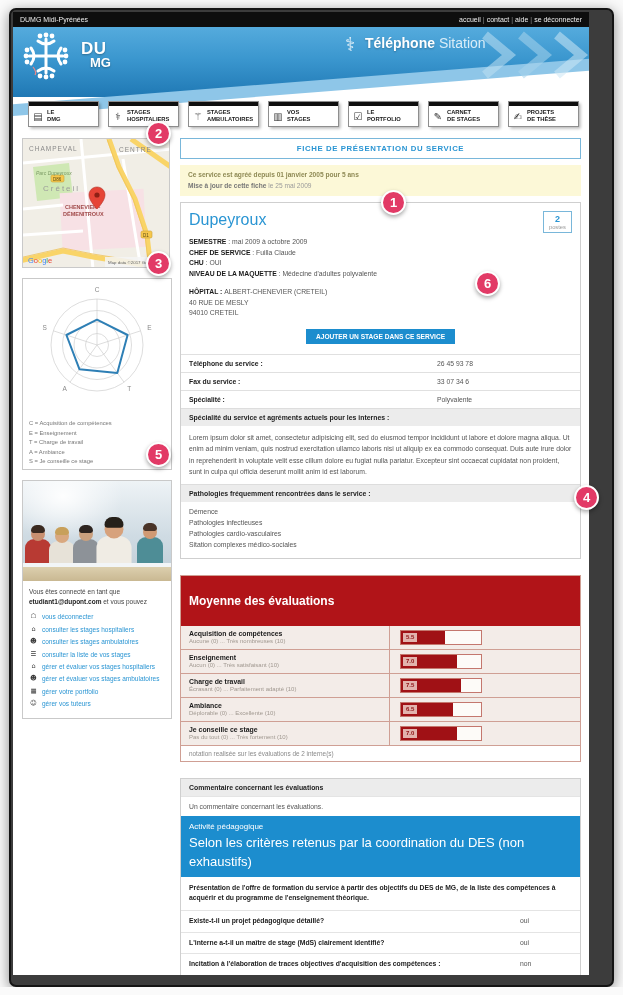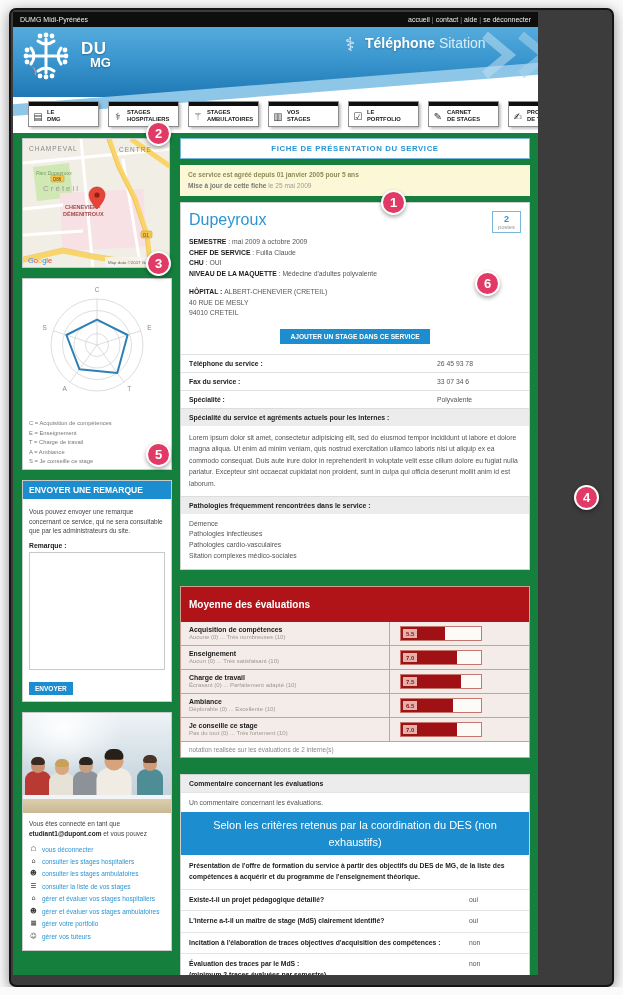--- a/index.html
+++ b/index.html
@@ -1,19 +1,19 @@
 <!DOCTYPE html>
 <html><head>
 <meta charset="utf-8">
 <style>
   html,body{margin:0;padding:0;background:#fafafa;font-family:"Liberation Sans","DejaVu Sans",sans-serif;}
   *{box-sizing:border-box;}
   .frame{position:relative;width:605px;height:979px;margin:8px auto 0 auto;background:#3c3c3c;
          border:2px solid #141414;border-radius:7px;box-shadow:0 3px 14px rgba(0,0,0,.45);overflow:hidden;}
-  .page{position:absolute;left:2px;top:2px;width:525px;height:963px;background:#15803d;overflow:hidden;}
+  .page{position:absolute;left:2px;top:2px;width:576px;height:963px;background:#ffffff;overflow:hidden;}
 
   
   .topbar{height:15px;background:#0e0e0e;color:#eee;display:flex;justify-content:space-between;align-items:center;
           padding:0 7px;font-size:7px;}
   .topbar a{color:#eee;text-decoration:none;}
   .topbar .sep{color:#888;margin:0 2px;}
 
   
   .banner{position:relative;height:106px;overflow:hidden;background:#fff;}
   .blue-bg{position:absolute;left:0;top:0;right:0;height:70px;background:linear-gradient(180deg,#55abdd 0%,#3b97cf 45%,#1f78b4 100%);}
@@ -86,40 +86,40 @@
   .addbtn{background:#1c8dce;color:#fff;border:none;font-size:6.6px;font-weight:bold;padding:4px 10px;cursor:pointer;font-family:inherit;}
   .crow{display:flex;border-top:1px solid #e0e0e0;padding:5px 8px;font-size:6.8px;}
   .crow .cl{flex:0 0 248px;font-weight:bold;color:#1a1a1a;}
   .crow .cv{color:#555;}
   .ghead{background:#ececec;font-size:6.9px;font-weight:bold;color:#222;padding:5px 8px;border-top:1px solid #ddd;}
   .ptext{font-size:6.8px;color:#555;line-height:1.7;padding:6px 8px;}
   .plist{font-size:6.8px;color:#555;line-height:1.6;padding:5px 8px;}
 
   
   .redbox{border:1px solid #cf9f94;margin-top:16px;background:#f3ece8;}
-  .redhead{background:#b11418;color:#fff;font-size:10px;font-weight:bold;padding:12px 8px;}
+  .redhead{background:#b11418;color:#fff;font-size:12px;font-weight:bold;padding:18px 8px;}
   .erow{display:flex;border-top:1px solid #cf9f94;}
   .erow:first-of-type{border-top:none;}
   .erow .el{flex:0 0 208px;padding:4px 8px;}
   .erow .el .lab{font-size:6.9px;font-weight:bold;color:#1a1a1a;}
   .erow .el .scale{font-size:6px;color:#a09890;margin-top:1px;}
   .erow .er{flex:1;border-left:1px solid #cf9f94;display:flex;align-items:center;padding:4px 10px;}
   .barbox{position:relative;width:82px;height:15px;border:1px solid #c4776e;background:#fdfbf8;}
   .barfill{position:absolute;left:0;top:0;bottom:0;background:#a01115;}
   .barchip{position:absolute;left:2px;top:2px;bottom:2px;background:#e2b3ad;color:#8d1012;font-size:6px;font-weight:bold;
            display:flex;align-items:center;padding:0 3px;}
   .enote{background:#fff;border-top:1px solid #cf9f94;font-size:6.4px;color:#8a8a8a;padding:4px 8px;}
 
   
   .lowerbox{border:1px solid #cfcfcf;margin-top:16px;background:#fff;}
   .ghead2{background:#ececec;font-size:6.9px;font-weight:bold;color:#222;padding:5px 8px;}
   .ctext{font-size:6.8px;color:#555;padding:6px 8px;border-top:1px solid #e4e4e4;}
   .bluehead{background:#1c8dce;color:#fff;padding:5px 8px;line-height:1.5;}
   .bluehead .t1{font-size:8px;}
-  .bluehead .t2{font-size:11px;text-align:center;}
+  .bluehead .t2{font-size:13px;}
   .intro{font-size:6.8px;font-weight:bold;color:#222;line-height:1.6;padding:6px 8px;border-bottom:1px solid #e4e4e4;}
   .qarow{display:flex;border-bottom:1px solid #e4e4e4;padding:5px 8px;}
   .qarow .ql{flex:1;font-size:6.8px;font-weight:bold;color:#1a1a1a;line-height:1.55;padding-right:8px;}
   .qarow .qa{flex:0 0 52px;font-size:6.8px;color:#555;padding-top:1px;}
 
   
   .anno{position:absolute;width:25px;height:25px;border-radius:50%;background:#e23a66;border:2px solid #fff;
         color:#fff;font-size:13px;font-weight:bold;display:flex;align-items:center;justify-content:center;
         box-shadow:0 2px 4px rgba(0,0,0,.35);z-index:50;}
 </style>
@@ -305,29 +305,20 @@
           </div>
           <ul class="legend" id="radar-legend">
               <li>C = Acquisition de compétences</li>
               <li>E = Enseignement</li>
               <li>T = Charge de travail</li>
               <li>A = Ambiance</li>
               <li>S = Je conseille ce stage</li>
             </ul>
         </div>
 
-        <div class="sbox">
-          <div class="shead">ENVOYER UNE REMARQUE</div>
-          <div class="remark-body">
-            <p class="remark-text">Vous pouvez envoyer une remarque concernant ce service, qui ne sera consultable que par les administrateurs du site.</p>
-            <div class="remark-label">Remarque :</div>
-            <textarea class="remark-area" value="" style=""></textarea>
-            <button class="btn-blue">ENVOYER</button>
-          </div>
-        </div>
 
         <div class="sbox">
           <div class="photo">
             <div class="glow"></div>
             <div class="person" style="left:2px;bottom:16px;filter:blur(.4px);">
               <div class="head" style="background:#c99070;">
                   <div class="hair" style="background:#3a2a20;"></div>
                 </div>
               <div class="torso" style="background:#b83a33;"></div>
             </div>
@@ -522,20 +513,21 @@
                 </div>
               </div>
             </div>
           <div class="enote">notation realisée sur les évaluations de 2 interne(s)</div>
         </div>
 
         <div class="lowerbox">
           <div class="ghead2">Commentaire concernant les évaluations</div>
           <div class="ctext">Un commentaire concernant les évaluations.</div>
           <div class="bluehead">
+            <div class="t1">Activité pédagogique</div>
             <div class="t2">Selon les critères retenus par la coordination du DES (non exhaustifs)</div>
           </div>
           <div class="intro">Présentation de l'offre de formation du service à partir des objectifs du DES de MG, de la liste des compétences à acquérir et du programme de l'enseignement théorique.</div>
           <div id="qa-rows">
               <div class="qarow">
                 <div class="ql">Existe-t-il un projet pédagogique détaillé?</div>
                 <div class="qa">oui</div>
               </div>
               <div class="qarow">
                 <div class="ql">L'interne a-t-il un maître de stage (MdS) clairement identifié?</div>

